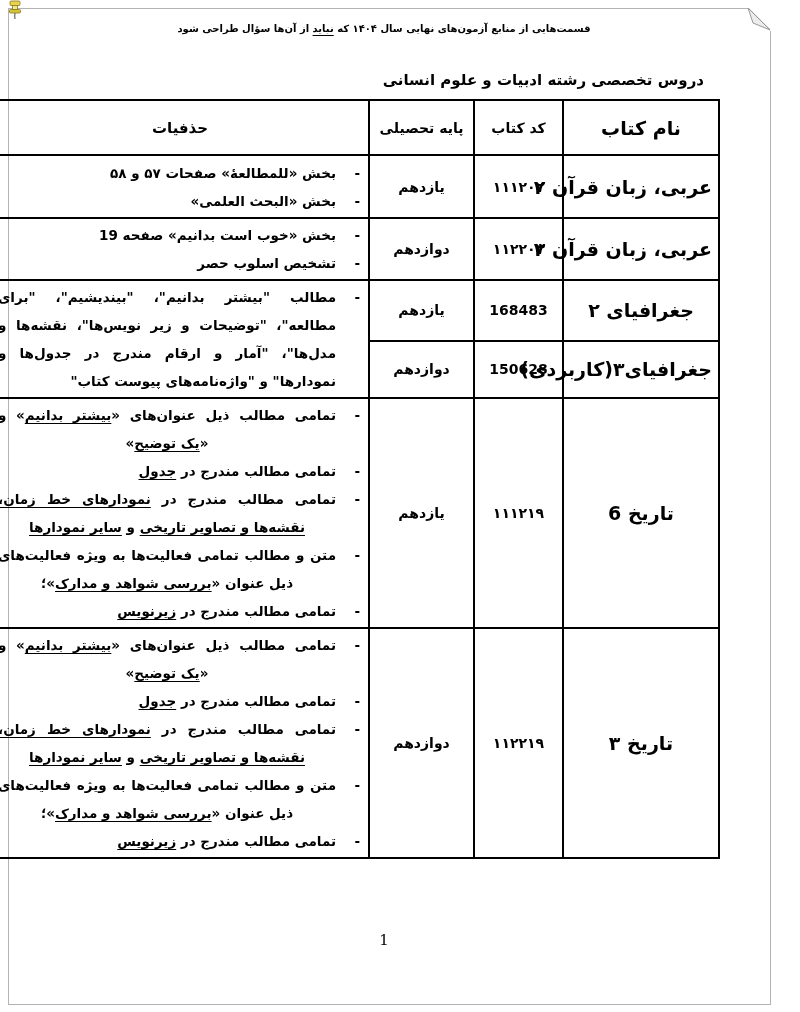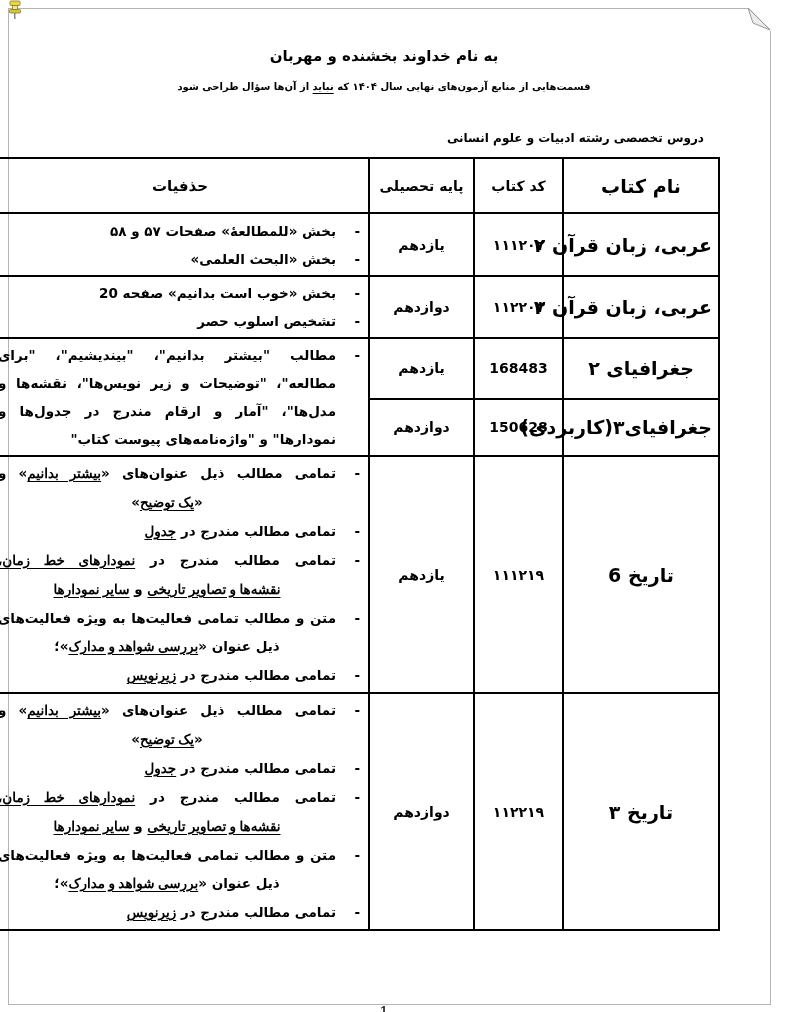--- a/index.html
+++ b/index.html
@@ -12,21 +12,21 @@
     background:#fff;border:1px solid #b3b3b3;
   }
   
   .dogear{position:absolute;top:-1px;right:-1px;width:23px;height:23px;}
   
   .pushpin{position:absolute;left:-3px;top:-9px;width:18px;height:22px;}
   .content{position:absolute;left:39px;top:0;width:672px;direction:rtl;}
   .bismillah{margin-top:36px;text-align:center;font-size:15px;font-weight:bold;line-height:22px;}
   .subtitle{margin-top:9px;text-align:center;font-size:10px;font-weight:bold;line-height:22px;}
   .subtitle u{text-underline-offset:3px;}
-  .section-title{margin-top:29px;text-align:right;padding-left:0;padding-right:16px;font-size:12px;font-weight:bold;line-height:22px;}
+  .section-title{margin-top:29px;text-align:right;padding-left:0;padding-right:16px;font-size:15px;font-weight:bold;line-height:22px;}
   table.doc{
     margin-top:8px;border-collapse:collapse;table-layout:fixed;width:674px;
     font-weight:bold;
   }
   table.doc th,table.doc td{
     border:2px solid #000;vertical-align:middle;padding:2px 6px;
   }
   th.c-book,td.c-book{width:142px;text-align:center;font-size:19px;white-space:nowrap;}
   th.c-code,td.c-code{width:75px;text-align:center;font-size:14px;white-space:nowrap;border-radius:15px;}
   th.c-grade,td.c-grade{width:91px;text-align:center;font-size:14px;border-radius:25px;}
@@ -38,21 +38,21 @@
   tr.r2{height:58px;}
   tr.r3{height:55px;}
   tr.r4{height:228px;}
   tr.r5{height:224px;}
   td.c-om{padding:2px 28px 2px 8px;font-size:13.5px;}
   .line{position:relative;padding-right:26px;line-height:28px;min-height:28px;}
   .line .dash{position:absolute;right:2px;top:0;}
   .line.right{text-align:right;}
   .line.center{text-align:center;}
   .line.justify{text-align:justify;text-align-last:justify;}
-  .line u{text-underline-offset:3px;font-family:Liberation Serif, serif;}
+  .line u{text-underline-offset:3px;}
   .pagenum{
     margin-top:72px;text-align:center;direction:ltr;
     font-family:"DejaVu Serif",serif;font-size:15px;font-weight:normal;
   }
 </style>
 </head>
 <body>
 
 <div class="page">
 
@@ -68,21 +68,20 @@
     <svg width="18" height="24" viewBox="0 0 18 24">
       <rect x="4" y="1" width="10" height="4.5" rx="1" fill="#e8d44f" stroke="#8a7a1a" stroke-width="0.8"></rect>
       <rect x="6.5" y="5.5" width="5" height="4" fill="#f0e68c" stroke="#8a7a1a" stroke-width="0.8"></rect>
       <rect x="3.5" y="9.5" width="11" height="3.5" rx="1" fill="#d4c53a" stroke="#8a7a1a" stroke-width="0.8"></rect>
       <path d="M9,13 L9,19 L8.3,16 Z" fill="#888888" stroke="#777777" stroke-width="0.8"></path>
     </svg>
   </div>
 
   <div class="content">
 
-    <div class="bismillah">به نام خداوند بخشنده و مهربان</div>
 
     <div class="subtitle"><span>قسمت‌هایی از منابع آزمون‌های نهایی سال  ۱۴۰۴ که </span><u>نباید</u><span> از آن‌ها سؤال طراحی شود</span></div>
 
     <div class="section-title">دروس تخصصی رشته ادبیات و علوم انسانی</div>
 
     <table class="doc">
       <tbody>
           <tr class="h">
         <th class="c-book">نام کتاب</th>
         <th class="c-code">کد کتاب</th>
@@ -96,21 +95,21 @@
         <td class="c-om">
               <div class="line right"><span class="dash">-</span><span>بخش «للمطالعهٔ» صفحات ۵۷ و ۵۸</span></div>
               <div class="line right"><span class="dash">-</span><span>بخش «البحث العلمی»</span></div>
             </td>
       </tr>
       <tr class="r1">
         <td class="c-book">عربی، زبان قرآن ۳</td>
         <td class="c-code">۱۱۲۲۰۷</td>
         <td class="c-grade">دوازدهم</td>
         <td class="c-om">
-              <div class="line right"><span class="dash">-</span><span>بخش «خوب است بدانیم» صفحه 20</span></div>
+              <div class="line right"><span class="dash">-</span><span>بخش «خوب است بدانیم» صفحه 19</span></div>
               <div class="line right"><span class="dash">-</span><span>تشخیص اسلوب حصر</span></div>
             </td>
       </tr>
       <tr class="r2">
         <td class="c-book">جغرافیای ۲</td>
         <td class="c-code">168483</td>
         <td class="c-grade">یازدهم</td>
         <td class="c-om" rowspan="2">
               <div class="line justify"><span class="dash">-</span><span>مطالب "بیشتر بدانیم"، "بیندیشیم"، "برای</span></div>
               <div class="line justify"><span>مطالعه"، "توضیحات و زیر نویس‌ها"، نقشه‌ها و</span></div>

